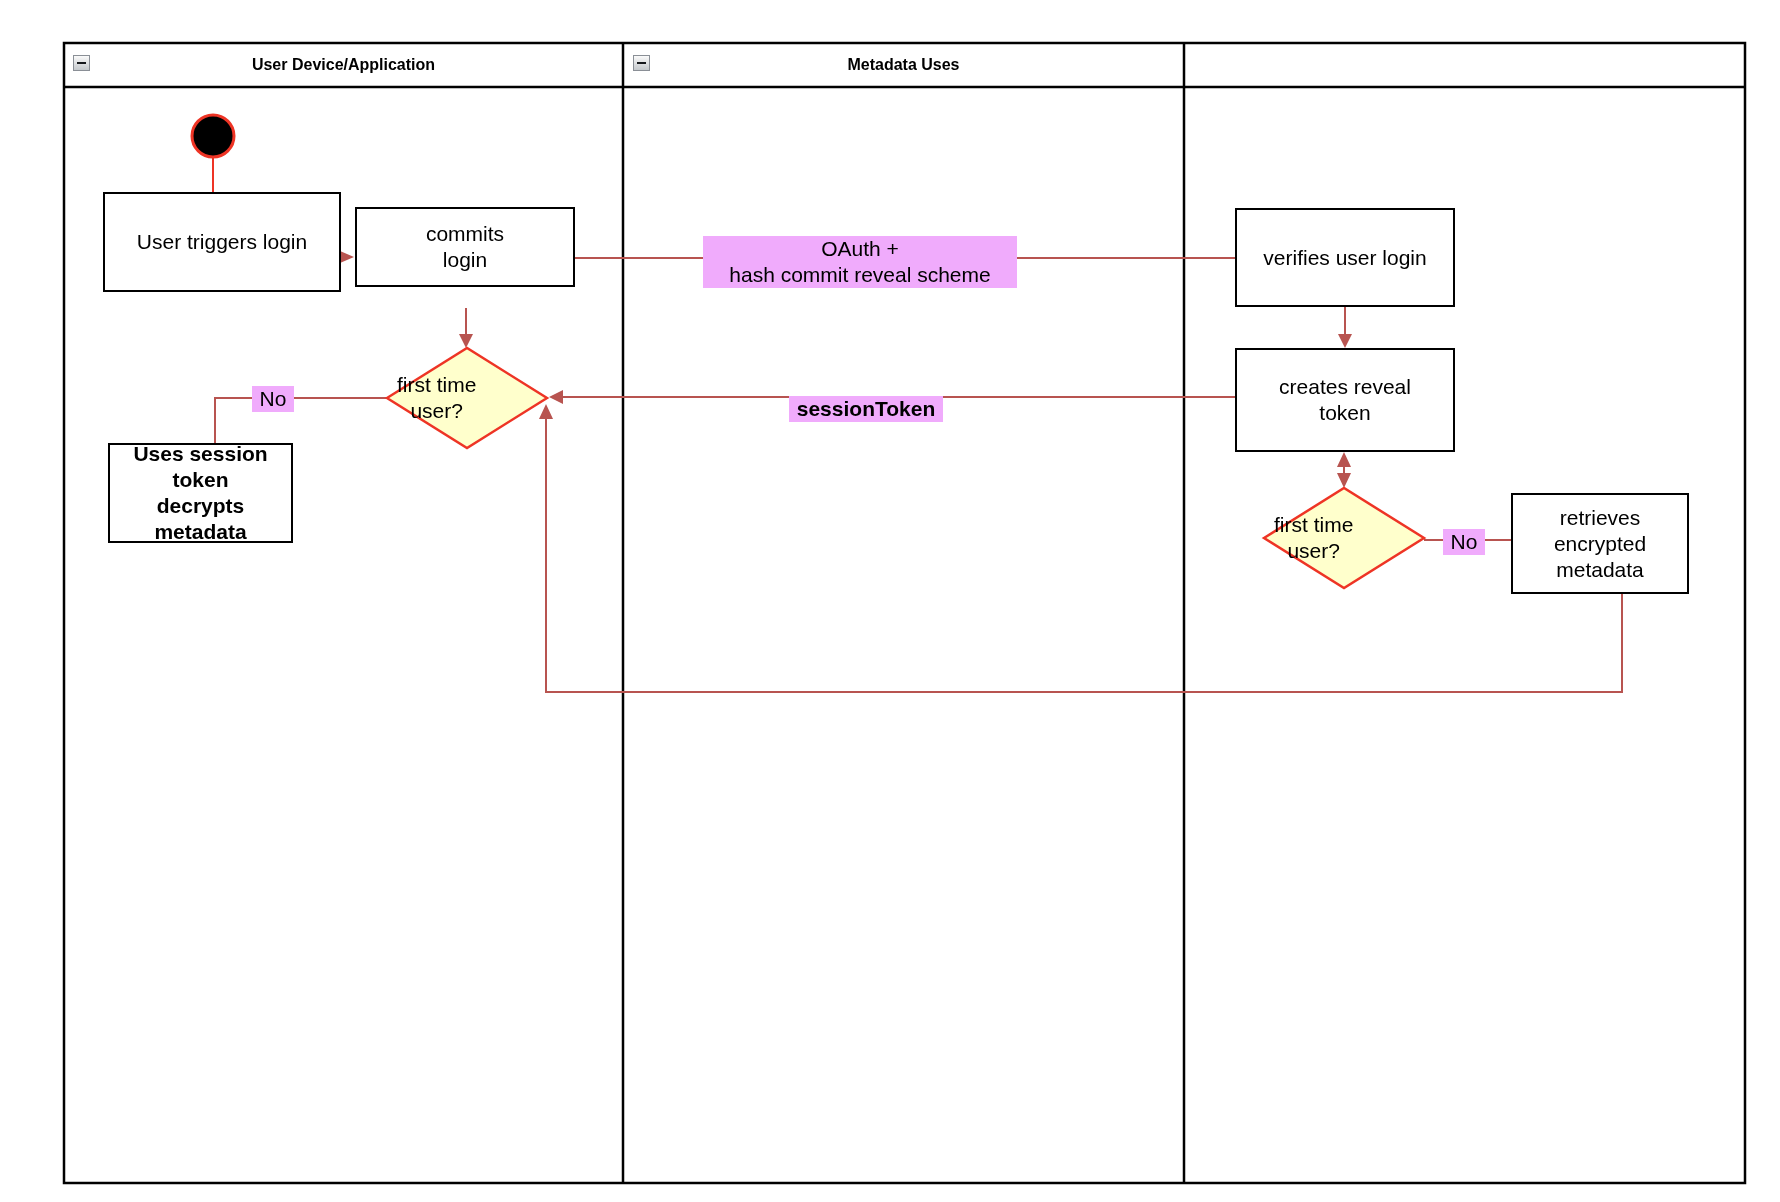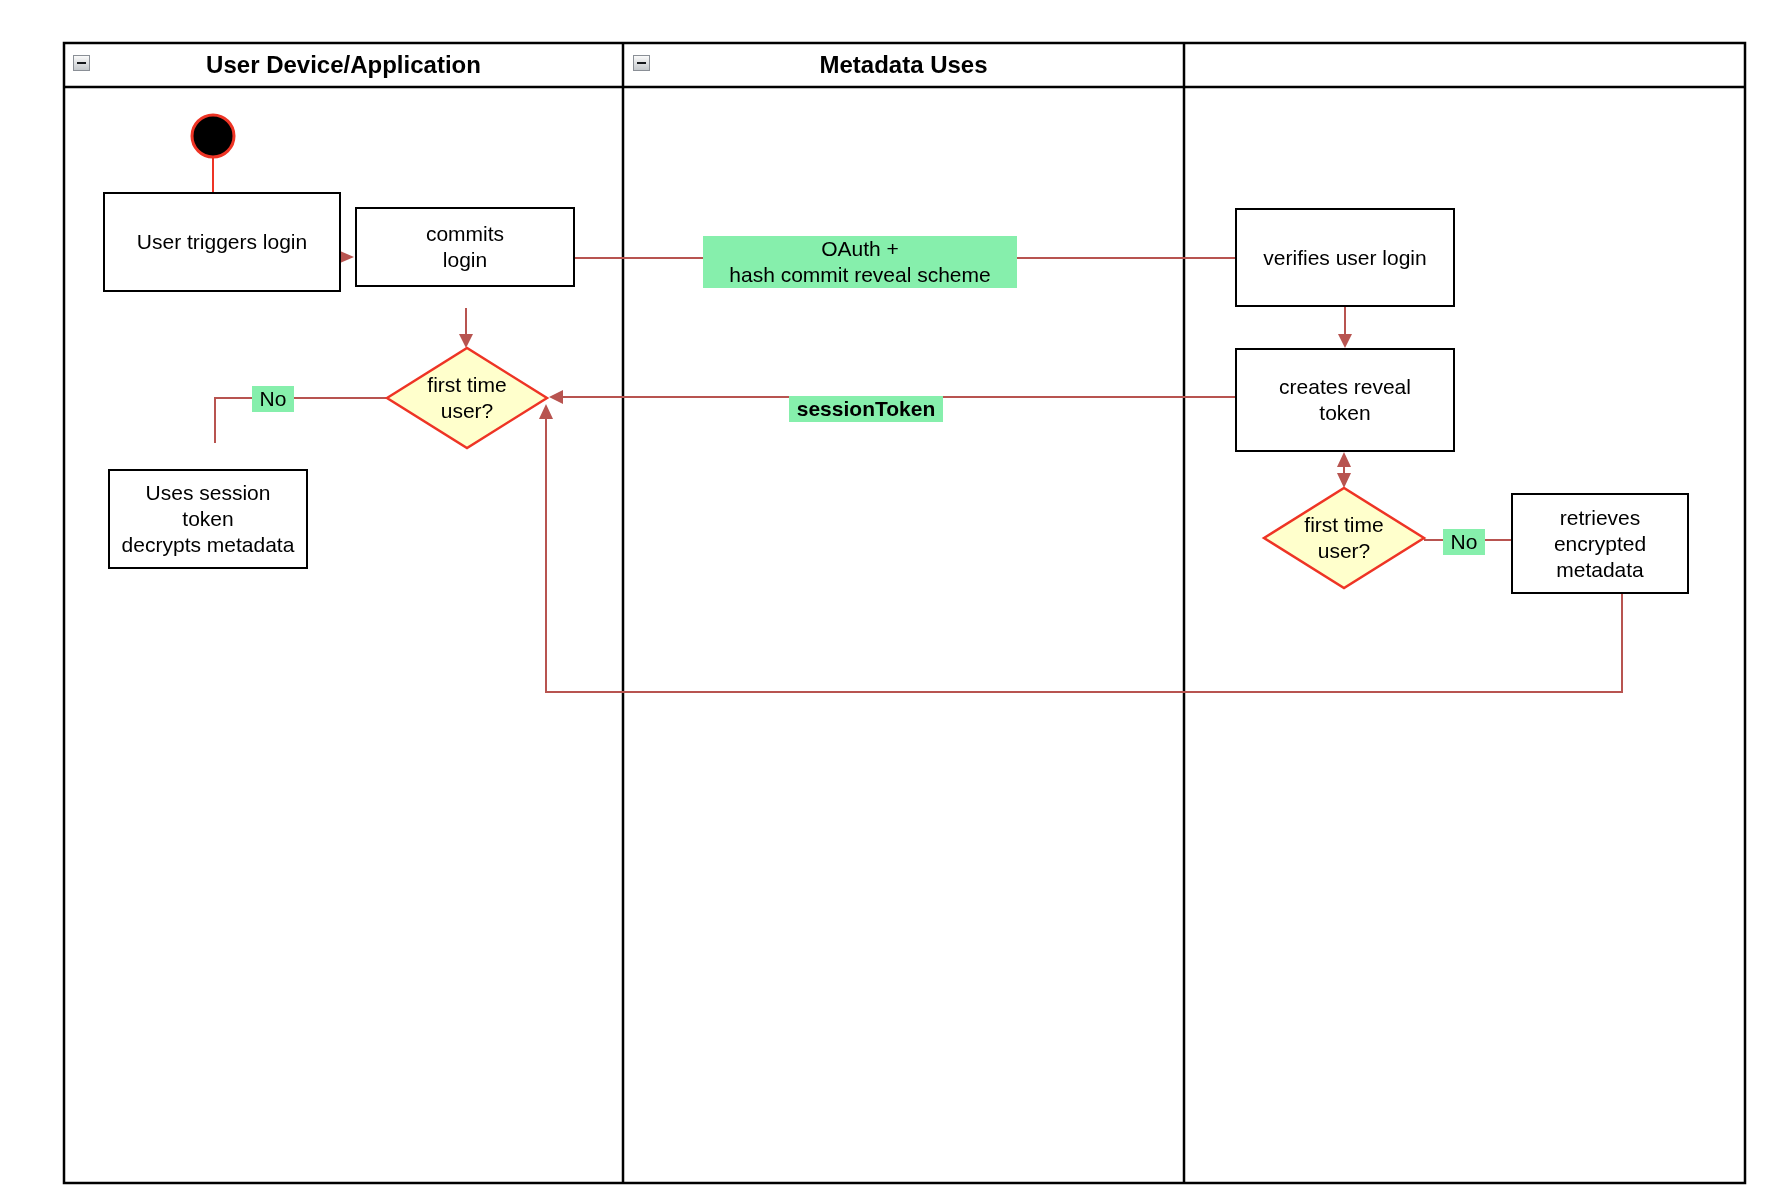--- a/index.html
+++ b/index.html
@@ -18,41 +18,41 @@
   .edge{stroke:var(--connector);stroke-width:2;fill:none;}
   .arrowhead{fill:var(--connector);stroke:none;}
   .start-edge{stroke:var(--start_ring);stroke-width:2;fill:none;}
   .start-node{fill:var(--start_fill);stroke:var(--start_ring);stroke-width:3;}
   .decision{fill:var(--decision_fill);stroke:var(--decision_border);stroke-width:2.5;}
 
   .lane-header{
     position:absolute; top:43px; height:44px; display:flex;
     align-items:center; justify-content:center;
   }
-  .lane-title{font-weight:bold; font-size:24px; line-height:22px;}
+  .lane-title{font-weight:bold; font-size:16px; line-height:22px;}
   .collapse-btn{
     position:absolute; top:12px; width:17px; height:16px;
     background:linear-gradient(#fafafa,#c4c8cc); border:1px solid #8a8f96;
     box-sizing:border-box; display:flex; align-items:center; justify-content:center;
     cursor:pointer;
   }
   .collapse-btn::after{content:""; display:block; width:9px; height:2px; background:#15181c;}
 
   .box{
     position:absolute; box-sizing:border-box; background:var(--box_fill);
     border:2.5px solid var(--box_border); display:flex; align-items:center;
     justify-content:center; text-align:center;
   }
   .node-label{white-space:pre-line; font-size:21px; line-height:26px;}
   .diamond-label{
-    position:absolute; display:flex; align-items:center; justify-content:center;
+    position:absolute; display:flex; align-items:center; 
     text-align:center; pointer-events:none;
   }
   .edge-label{
-    position:absolute; background:#86efac; text-align:center;
+    position:absolute; background:#f0abfc; text-align:center;
     font-size:21px; line-height:26px; white-space:pre-line; padding:0 2px;
   }
 </style>
 </head>
 <body>
 
 <div class="stage">
 
   <svg width="1780" height="1202" viewBox="0 0 1780 1202">
 
@@ -114,21 +114,21 @@
     <span class="node-label">commits
 login</span>
   </div>
   <div class="box" style="left:1235px;top:208px;width:220px;height:99px;">
     <span class="node-label">verifies user login</span>
   </div>
   <div class="box" style="left:1235px;top:348px;width:220px;height:104px;">
     <span class="node-label">creates reveal
 token</span>
   </div>
-  <div class="box" style="left:108px;top:469px;width:200px;height:100px;">
+  <div class="box" style="left:108px;top:443px;width:185px;height:100px;font-weight:bold;">
     <span class="node-label">Uses session
 token
 decrypts metadata</span>
   </div>
   <div class="box" style="left:1511px;top:493px;width:178px;height:101px;">
     <span class="node-label">retrieves encrypted
 metadata</span>
   </div>
 
   <div class="diamond-label" style="left:397px;top:368px;width:140px;height:60px;">

